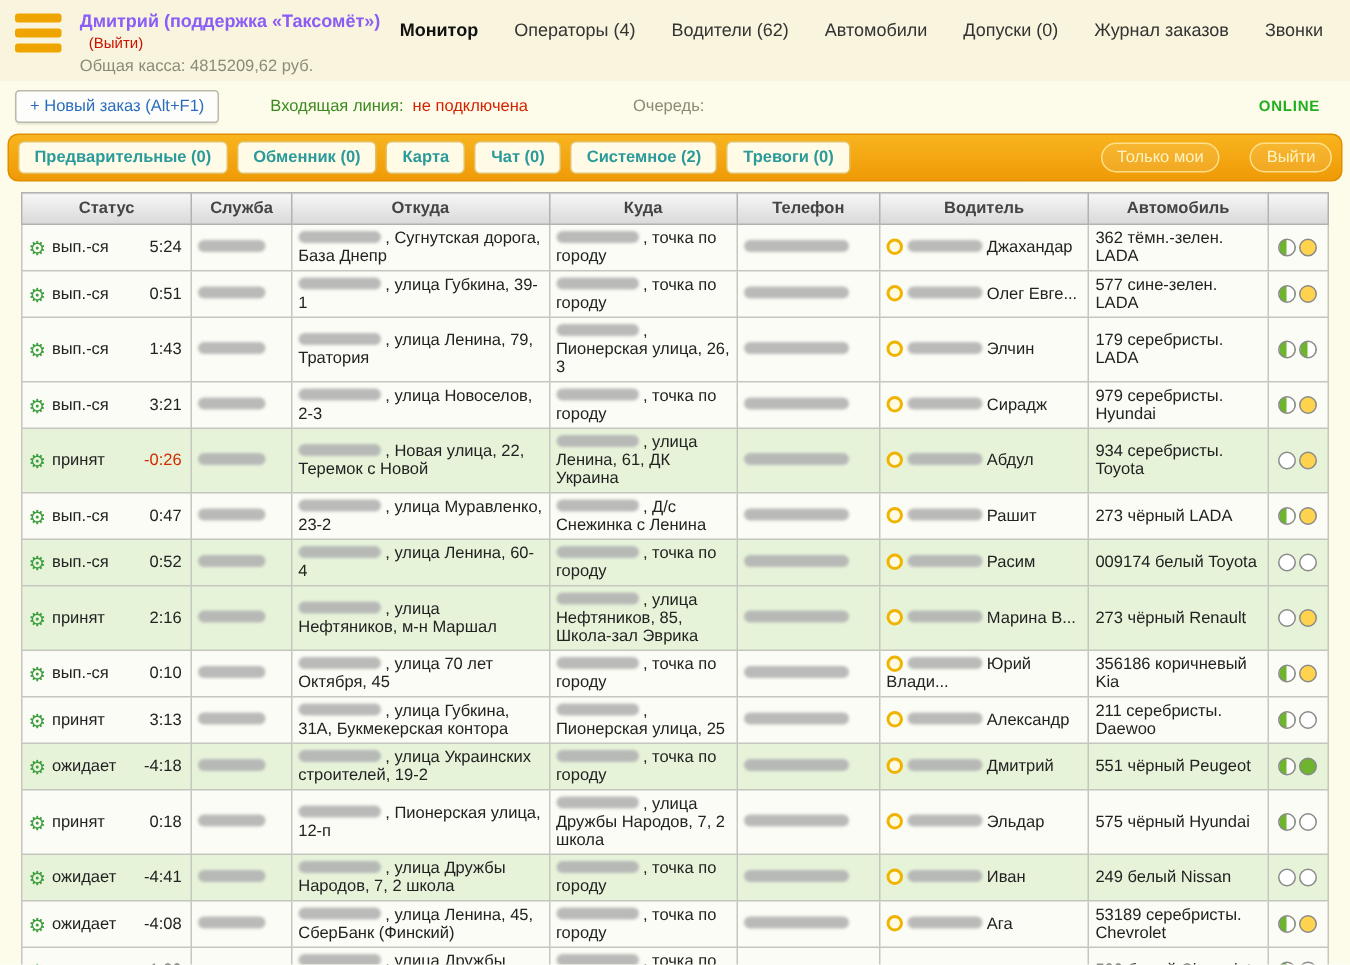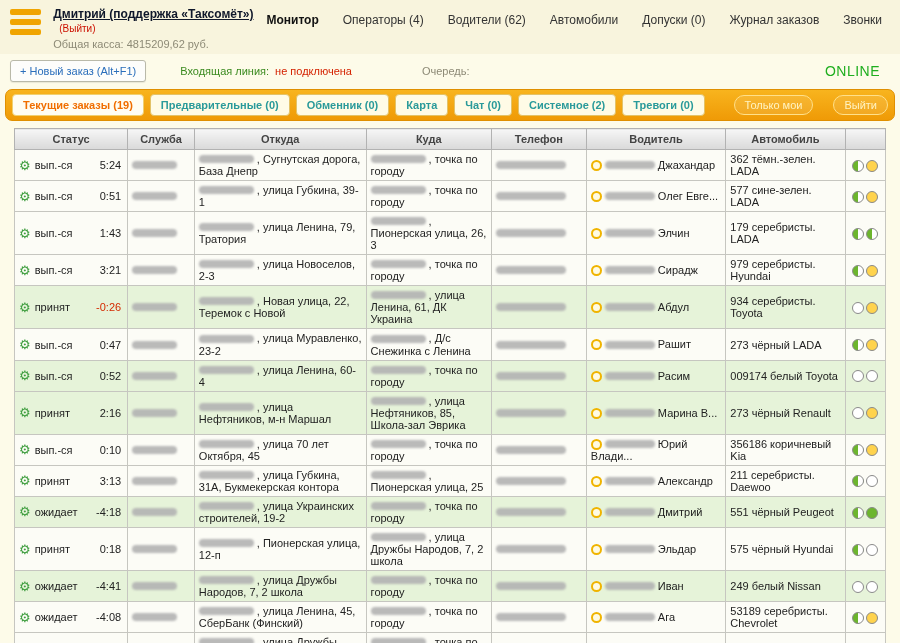--- a/index.html
+++ b/index.html
@@ -9,35 +9,35 @@
     background:#fdfbe9;
     color:#222;
   }
 
   
   .top-header { display:flex; align-items:flex-start; padding:7px 10px 4px 10px; background:#f8f4dd; }
   .hamburger { width:36px; display:flex; flex-direction:column; gap:4px; cursor:pointer; padding-top:2px; }
   .hamburger span { display:block; height:6px; background:#f0a400; border-radius:2px; }
   .user-block { margin-left:12px; }
   .user-line { font-size:12px; }
-  .user-name { color:#0f172a; font-weight:bold;text-decoration:underline; }
+  .user-name { color:#8b5cf6; font-weight:bold; }
   .logout { color:#cc1100; font-size:10px; margin-left:6px; }
   .cash-line { font-size:11px; color:#8d8a76; margin-top:3px; }
   .nav { margin-left:auto; display:flex; gap:24px; font-size:12px; color:#333; padding-top:6px; padding-right:8px; }
   .nav-item { cursor:pointer; white-space:nowrap; }
   .nav-item.active { font-weight:bold; color:#111; }
 
   
   .toolbar { display:flex; align-items:center; padding:6px 12px 5px 10px; font-size:11px; }
   .new-order-btn { background:#fdfdfb; border:1px solid #b9b9a9; border-radius:3px; padding:4px 9px;
     color:#2a6ebb; font-size:11px; cursor:pointer; box-shadow:0 1px 1px rgba(0,0,0,.08); font-family:inherit; }
   .line-label { color:#3a8a1f; margin-left:34px; }
   .line-status { color:#d42200; margin-left:6px; }
   .queue-label { color:#8d8a76; margin-left:70px; }
-  .online { margin-left:auto; color:#1fae1f; font-weight:normal; font-size:14px; letter-spacing:.5px; padding-right:8px; }
+  .online { margin-left:auto; color:#1fae1f; font-weight:bold; font-size:10px; letter-spacing:.5px; padding-right:8px; }
 
   
   .tabbar { margin:2px 5px 0 5px; background:linear-gradient(#f8b41e,#ef9a06); border:1px solid #e08f00;
     border-radius:7px; padding:4px 6px; display:flex; align-items:center; gap:6px; }
   .tab { background:#fffbe6; border:1px solid #e3c267; border-radius:4px; padding:4px 10px;
     font-size:11px; font-weight:bold; color:#2a9a9a; cursor:pointer; white-space:nowrap; }
   .tab.active { color:#f06e00; background:#fffdf2; border-color:#f0d070; }
   .pill { border:1px solid #ffe08a; color:#fff3c2; border-radius:10px; padding:3px 10px;
     font-size:11px; background:rgba(255,255,255,.10); cursor:pointer; white-space:nowrap; }
   .pill-wrap { margin-left:auto; display:flex; gap:20px; }
@@ -102,21 +102,20 @@
 
 <div class="toolbar">
   <button class="new-order-btn">+ Новый заказ (Alt+F1)</button>
   <span class="line-label">Входящая линия:</span>
   <span class="line-status">не подключена</span>
   <span class="queue-label">Очередь:</span>
   <span class="online">ONLINE</span>
 </div>
 
 <div class="tabbar">
-  <span class="tab active">Текущие заказы (19)</span>
   <span class="tab">Предварительные (0)</span>
   <span class="tab">Обменник (0)</span>
   <span class="tab">Карта</span>
   <span class="tab">Чат (0)</span>
   <span class="tab">Системное (2)</span>
   <span class="tab">Тревоги (0)</span>
   <span class="pill-wrap">
     <span class="pill">Только мои</span>
     <span class="pill">Выйти</span>
   </span>

